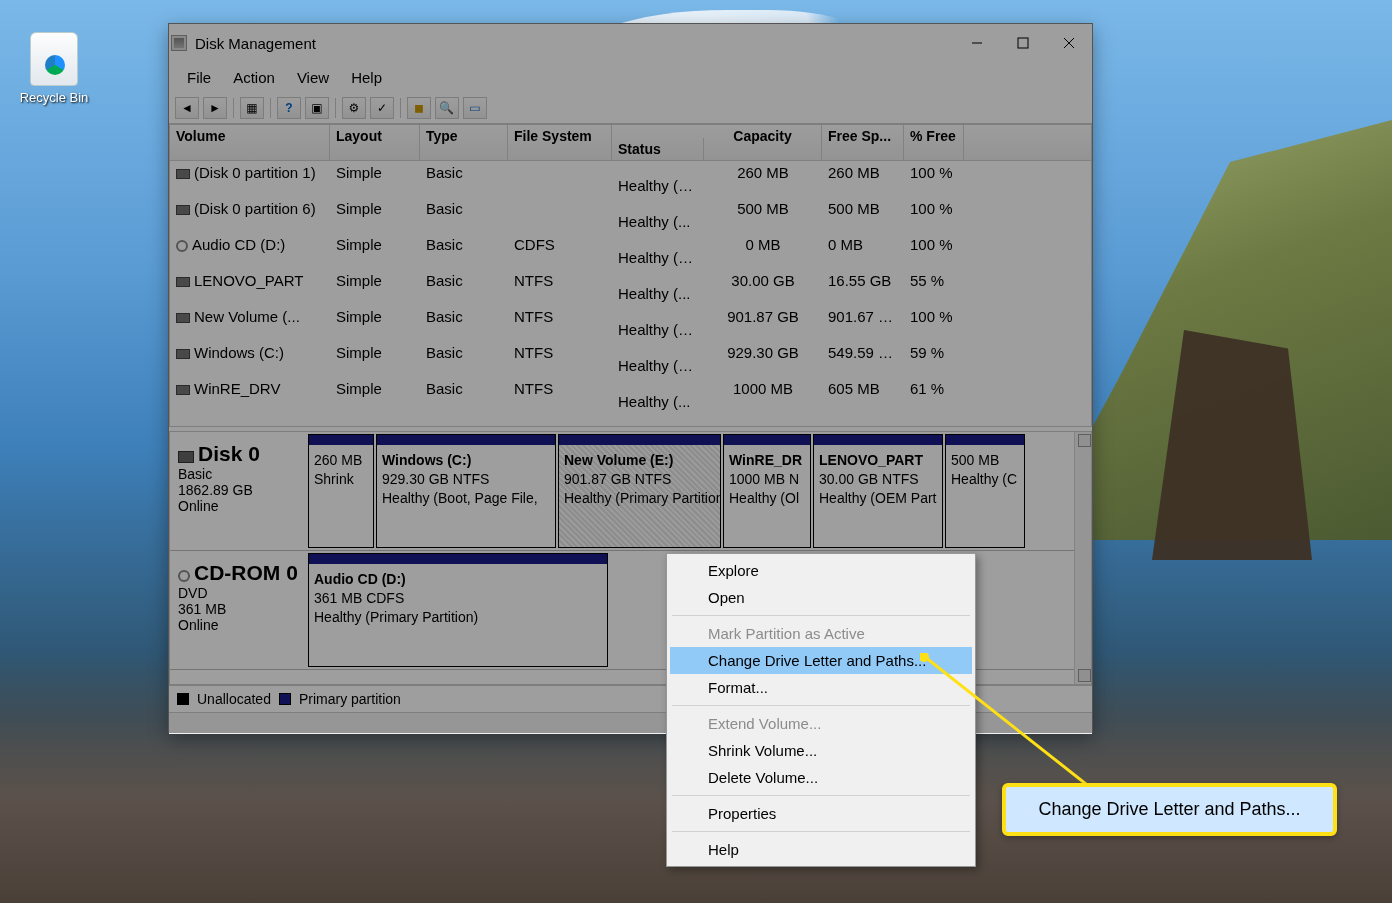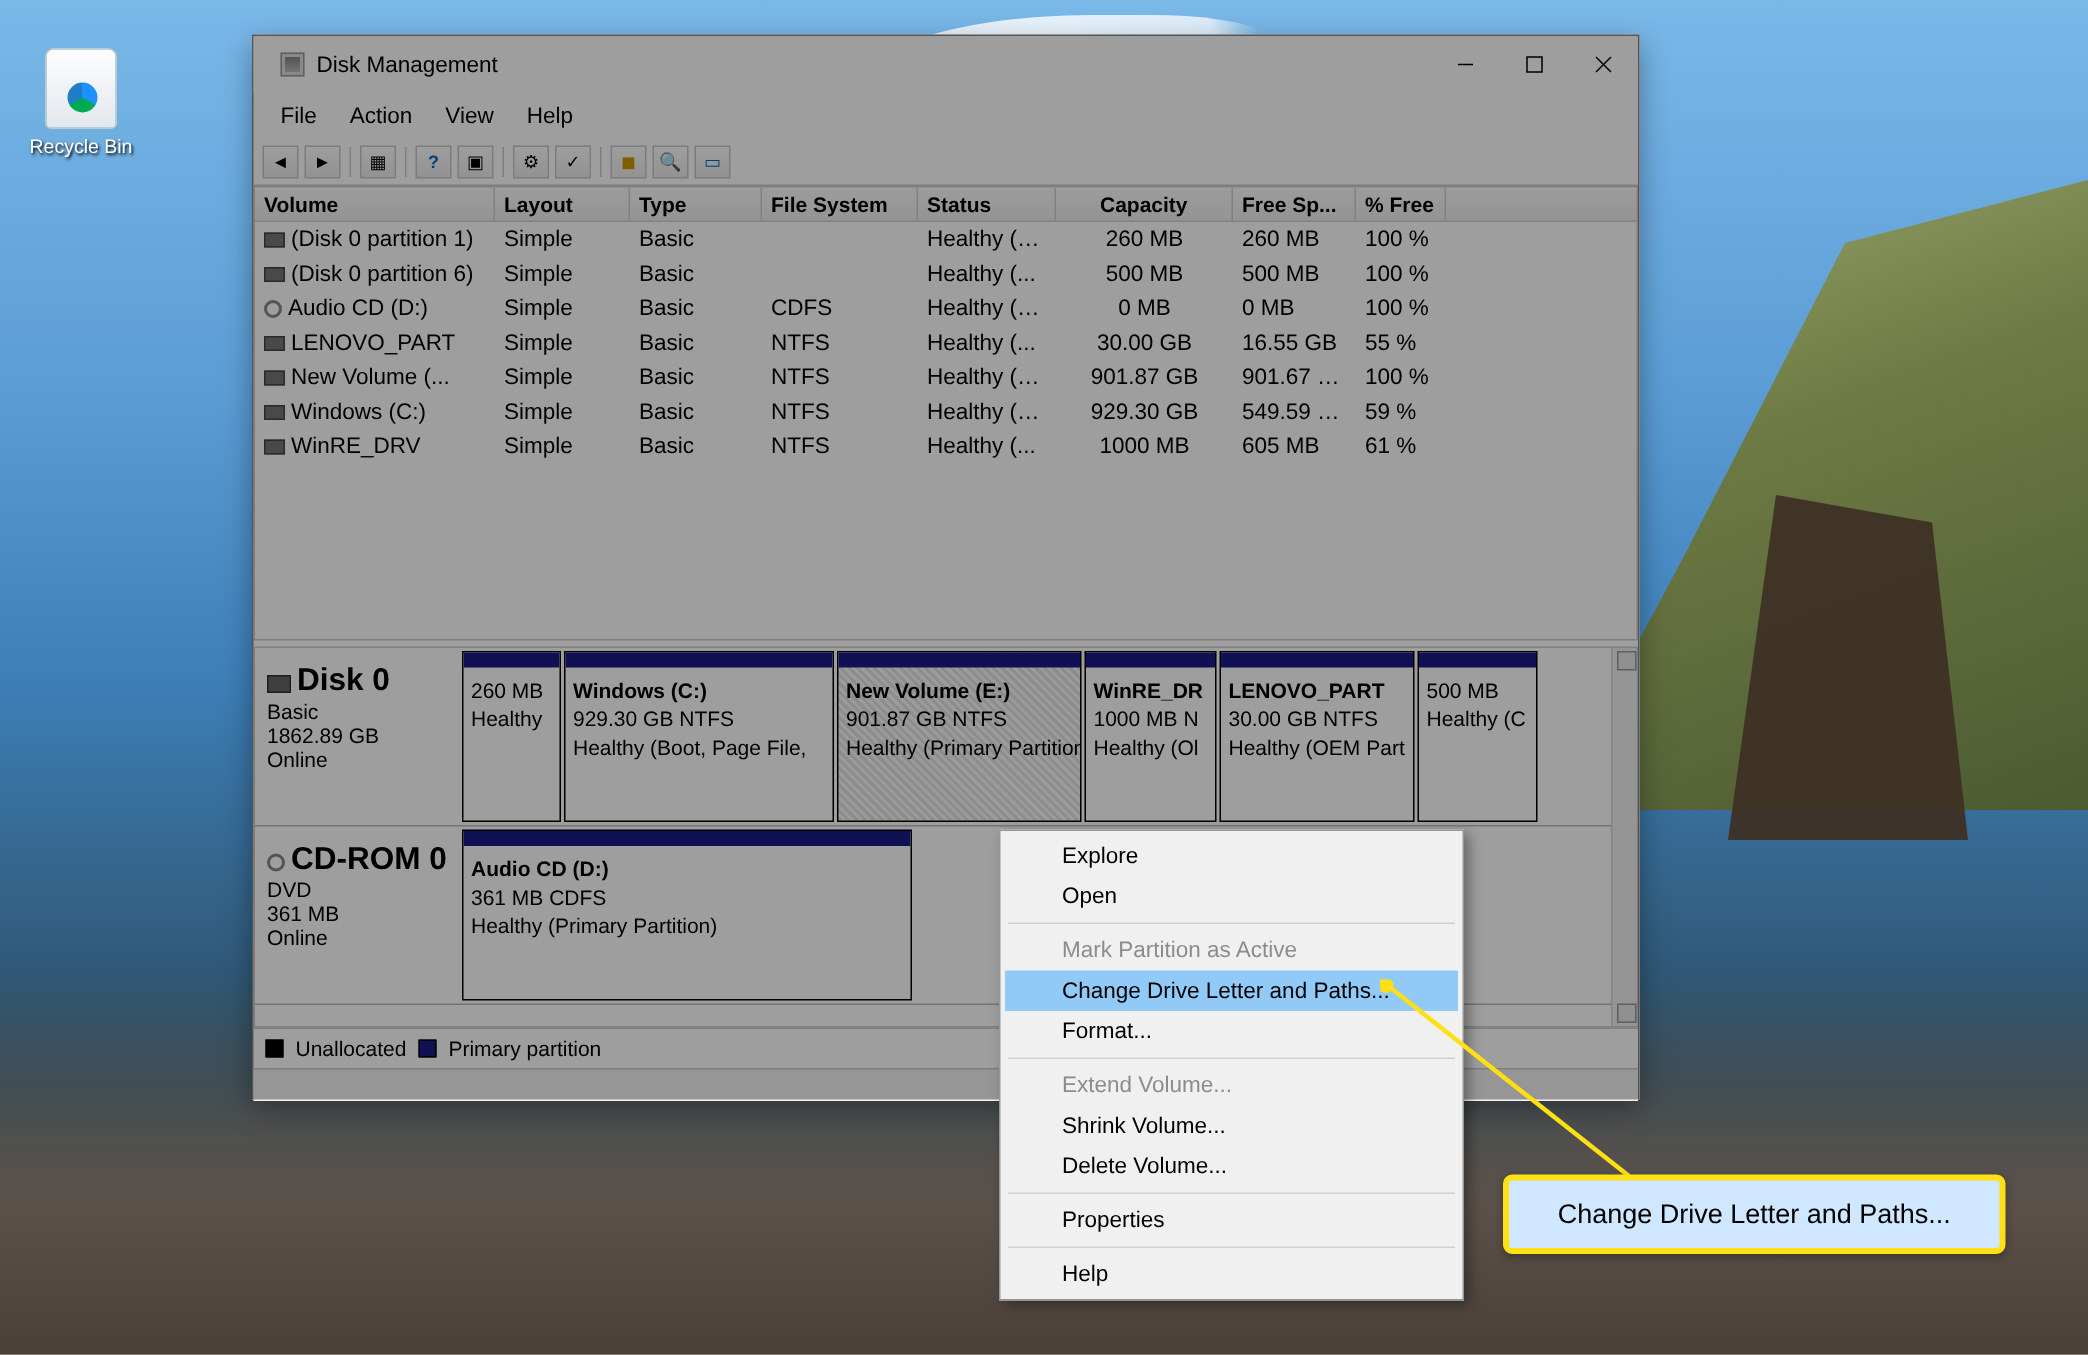--- a/index.html
+++ b/index.html
@@ -14,21 +14,21 @@
   .rock { position:absolute; right:80px; top:330px; width:160px; height:230px; background:#3d3024; clip-path: polygon(20% 0, 85% 8%, 100% 100%, 0 100%); opacity:.95; }
   .beach { position:absolute; left:0; bottom:0; width:100%; height:250px; background:linear-gradient(to bottom, rgba(0,0,0,0) 0%, #5b514a 60%, #4a4038 100%); }
 
   .desktop-icon { position:absolute; top:32px; left:18px; width:72px; text-align:center; color:#fff; font-size:13px; text-shadow: 1px 1px 2px #000; cursor:pointer; }
   .recycle-bin-img { width:48px; height:54px; margin:0 auto 4px; background:linear-gradient(to bottom,#fdfdfd,#e2e8ee); border:1px solid #bcc; border-radius:6px 6px 4px 4px; position:relative; }
   .recycle-bin-img::before { content:""; position:absolute; top:22px; left:14px; width:20px; height:20px; border-radius:50%; background:conic-gradient(#1e90ff 0 120deg, #0a5 120deg 240deg, #1e7fc7 240deg 360deg); }
 
   
   .window { position:absolute; top:23px; left:168px; width:925px; height:710px; background:#fff; border:1px solid #888; box-shadow:0 6px 18px rgba(0,0,0,.35); }
   .dim-overlay { position:absolute; top:23px; left:168px; width:925px; height:710px; background:rgba(0,0,0,.38); pointer-events:none; z-index:5;}
-  .titlebar { height:38px; display:flex; align-items:center; padding-left:18px; background:#fff; }
+  .titlebar { height:38px; display:flex; align-items:center; padding-left:2px; background:#fff; }
   .titlebar-icon { width:16px; height:16px; background:#ddd; border:1px solid #999; margin-right:8px; position:relative; }
   .titlebar-icon::after { content:""; position:absolute; left:2px; top:2px; width:10px; height:10px; background:linear-gradient(#888,#bbb); }
   .title-text { font-size:15px; color:#000; }
   .win-buttons { margin-left:auto; display:flex; }
   .win-btn { width:46px; height:38px; display:flex; align-items:center; justify-content:center; }
   .win-btn svg { width:12px; height:12px; stroke:#000; stroke-width:1; fill:none; }
 
   .menubar { display:flex; gap:2px; padding:4px 8px; font-size:15px; color:#000; }
   .menubar div { padding:3px 10px; }
 
@@ -37,21 +37,21 @@
   .tb-sep { width:1px; height:20px; background:#ccc; margin:0 2px; }
 
   
   .vol-table { border:1px solid #ccc; height:303px; overflow:hidden; position:relative; }
   .vt-head { display:flex; background:linear-gradient(#fdfdfd,#eee); border-bottom:1px solid #d0d0d0; font-size:14px; color:#000; }
   .vt-head div, .vt-row div { padding:3px 6px; overflow:hidden; white-space:nowrap; text-overflow:ellipsis; }
   .vt-head div { border-right:1px solid #d0d0d0;font-weight:bold; }
   .vt-body { font-size:15px; color:#000; }
   .vt-row { display:flex; }
   .col-vol{width:160px;} .col-lay{width:90px;} .col-type{width:88px;} .col-fs{width:104px;}
-  .col-stat{width:92px;} .col-cap{width:118px;text-align:center;} .col-free{width:82px;} .col-pct{width:60px;}
+  .col-stat{width:92px;margin-top:13px;} .col-cap{width:118px;text-align:center;} .col-free{width:82px;} .col-pct{width:60px;}
   .drive-ico{display:inline-block; width:14px; height:10px; background:#777; border:1px solid #444; margin-right:4px; vertical-align:-1px;}
   .cd-ico{display:inline-block; width:12px; height:12px; border:2px solid #888; border-radius:50%; margin-right:4px; vertical-align:-2px;}
 
   
   .gfx-panel { border:1px solid #ccc; height:254px; margin-top:4px; display:flex; position:relative; }
   .disk-block { display:flex; border-bottom:1px solid #bbb; }
   .disk-info { width:136px; padding:10px 8px; font-size:14px; color:#000; }
   .disk-name { font-weight:700; font-size:21px; }
   .disk-ico{display:inline-block; width:16px; height:12px; background:#666; border:1px solid #333; margin-right:4px; vertical-align:-2px;}
   .part-row { flex:1; display:flex; padding:2px; gap:2px; align-items:stretch; height:118px; }
@@ -234,21 +234,21 @@
           <div><span class="disk-ico"></span><span class="disk-name">Disk 0</span></div>
           <div>Basic</div>
           <div>1862.89 GB</div>
           <div>Online</div>
         </div>
         <div class="part-row" id="disk0-parts" style="padding-right:20px;">
             <div class="partition" style="width: 66px;">
               <div class="part-header"></div>
               <div class="part-body">
                 <div>260 MB</div>
-                <div>Healthy</div>
+                <div>Shrink</div>
               </div>
             </div>
             <div class="partition" style="width: 180px;">
               <div class="part-header"></div>
               <div class="part-body">
                 <div class="part-name">Windows  (C:)</div>
                 <div>929.30 GB NTFS</div>
                 <div>Healthy (Boot, Page File, </div>
               </div>
             </div>

